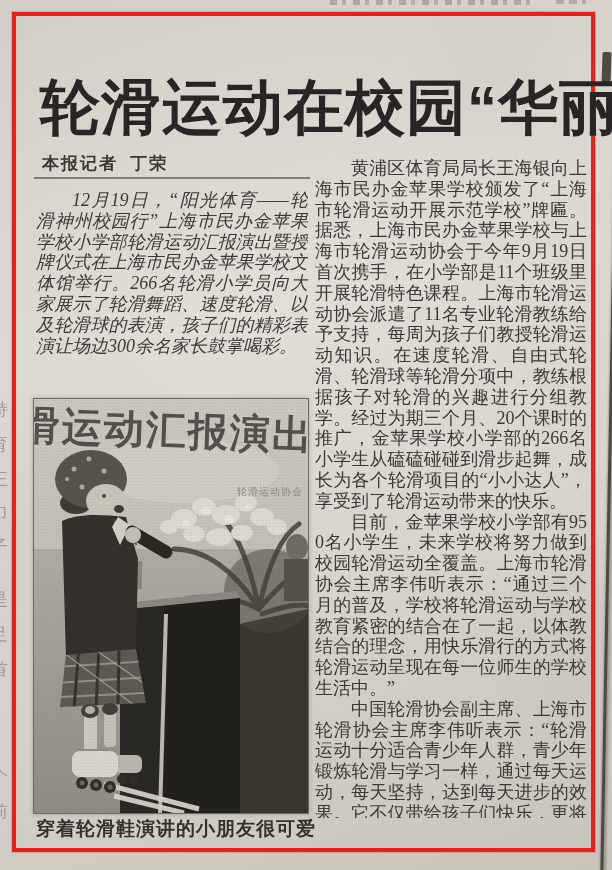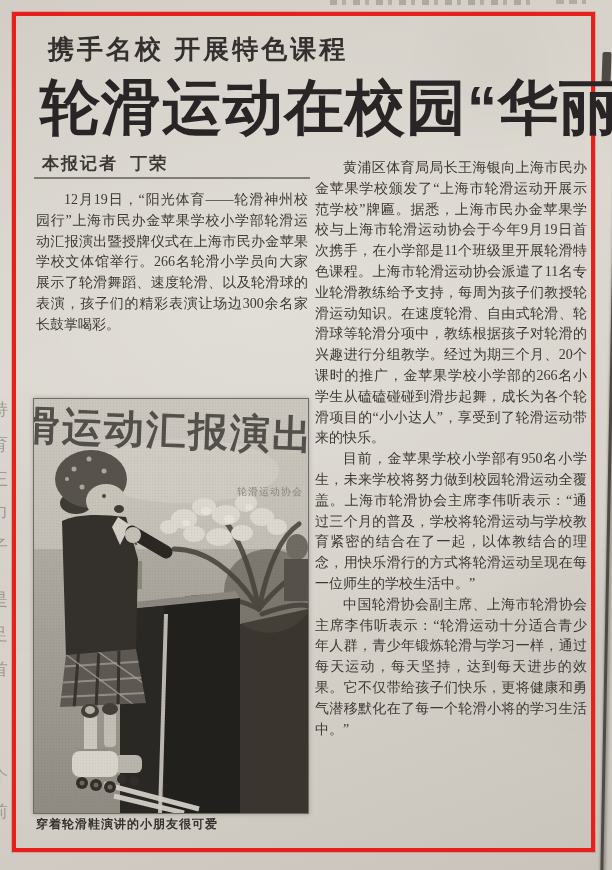--- a/index.html
+++ b/index.html
@@ -36,35 +36,35 @@
   .frame{position:absolute;left:12px;top:12px;width:575px;height:832px;
     border:4px solid #e6211a;box-shadow:0 0 0 1px rgba(230,33,26,.25);}
   
   .kicker{position:absolute;left:48px;top:32px;font-size:26px;font-weight:bold;
     letter-spacing:3px;color:#34302e;}
   .headline{position:absolute;left:40px;top:68px;width:552px;font-size:60px;font-weight:900;
     letter-spacing:1px;color:#292526;white-space:nowrap;}
   .byline{position:absolute;left:42px;top:152px;font-size:17px;font-weight:bold;color:#3c3835;letter-spacing:2px;font-family:Liberation Mono, monospace;}
   .rule{position:absolute;left:34px;top:177px;width:276px;height:2px;background:#6b6660;opacity:.8;}
   
-  .col{position:absolute;font-family:"Liberation Serif",serif;font-size:14px;line-height:20.8px;
+  .col{position:absolute;font-family:"Liberation Serif",serif;font-size:18px;line-height:20.8px;
     text-align:justify;color:#3d3936;word-break:break-all;}
   .col p{margin:0;text-indent:2em;}
-  .colL{left:36px;top:190px;width:272px;height:190px;overflow:hidden;}
+  .colL{left:36px;top:190px;width:272px;height:190px;overflow:hidden;font-style:italic;}
   .colR{left:315px;top:158px;width:272px;height:660px;overflow:hidden;}
   
   .photo{position:absolute;left:33px;top:398px;width:274px;height:414px;overflow:hidden;
     background:#bab6ae;border:1px solid #6e6a64;box-shadow:0 0 4px rgba(70,66,60,.35);}
   .photo .halftone{position:absolute;inset:0;pointer-events:none;opacity:.5;
     background-image:radial-gradient(rgba(40,38,34,.14) .7px, transparent .8px);background-size:3px 3px;}
   .banner-text{position:absolute;left:-14px;top:4px;font-size:40px;font-weight:800;color:#43403d;
     letter-spacing:2px;white-space:nowrap;transform:rotate(2deg);opacity:.88;}
   .banner-sub{position:absolute;right:5px;top:86px;font-size:10px;color:#8a867e;letter-spacing:1px;
     filter:blur(.4px);white-space:nowrap;}
-  .caption{position:absolute;left:36px;top:816px;font-size:12px;font-weight:bold;color:#34312e;letter-spacing:1px;}
+  .caption{position:absolute;left:36px;top:816px;font-size:19px;font-weight:bold;color:#34312e;letter-spacing:1px;}
 </style>
 </head>
 <body>
 
 <div class="page">
 
   <div class="grain"></div>
 
   <div class="top-frag"></div>
   <div class="top-frag2"></div>
@@ -80,21 +80,20 @@
     <span style="top:658px">首</span>
     <span style="top:765px">个</span>
     <span style="top:800px">前</span>
   </div>
 
   <div class="page-edge"></div>
   <div class="edge-blob"></div>
 
   <div class="frame"></div>
 
-  <div class="kicker">携手名校 开展特色课程</div>
   <div class="headline">轮滑运动在校园“华丽起舞”</div>
   <div class="byline">本报记者 丁荣</div>
   <div class="rule"></div>
 
   <div class="col colL">
     <p>12月19日，“阳光体育——轮滑神州校园行”上海市民办金苹果学校小学部轮滑运动汇报演出暨授牌仪式在上海市民办金苹果学校文体馆举行。266名轮滑小学员向大家展示了轮滑舞蹈、速度轮滑、以及轮滑球的表演，孩子们的精彩表演让场边300余名家长鼓掌喝彩。</p>
   </div>
 
   <div class="col colR">
     <p>黄浦区体育局局长王海银向上海市民办金苹果学校颁发了“上海市轮滑运动开展示范学校”牌匾。据悉，上海市民办金苹果学校与上海市轮滑运动协会于今年9月19日首次携手，在小学部是11个班级里开展轮滑特色课程。上海市轮滑运动协会派遣了11名专业轮滑教练给予支持，每周为孩子们教授轮滑运动知识。在速度轮滑、自由式轮滑、轮滑球等轮滑分项中，教练根据孩子对轮滑的兴趣进行分组教学。经过为期三个月、20个课时的推广，金苹果学校小学部的266名小学生从磕磕碰碰到滑步起舞，成长为各个轮滑项目的“小小达人”，享受到了轮滑运动带来的快乐。</p>

